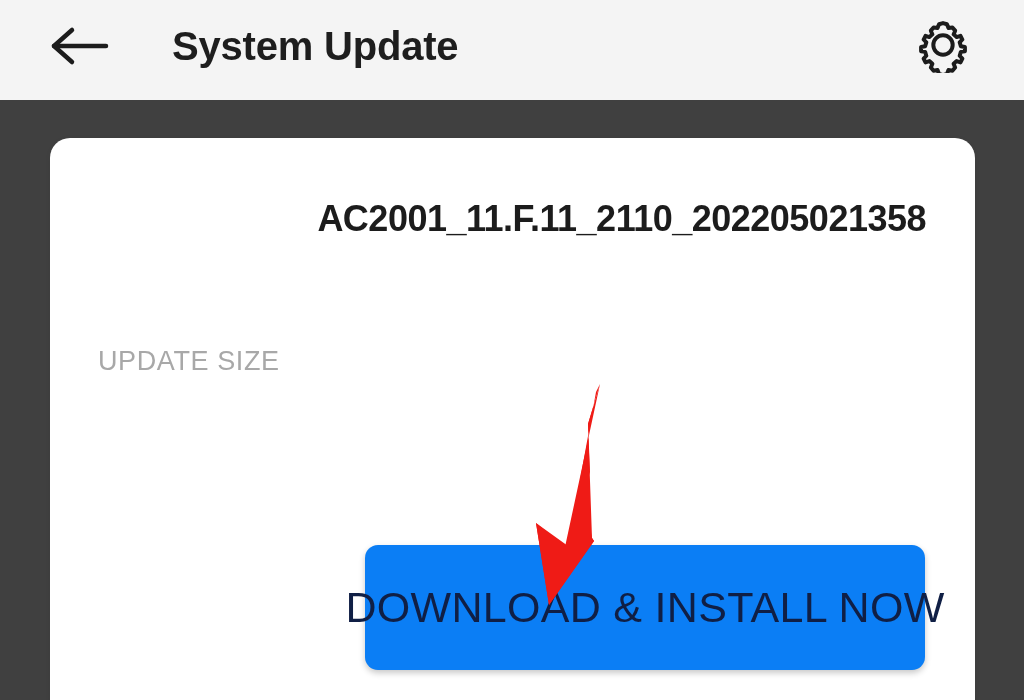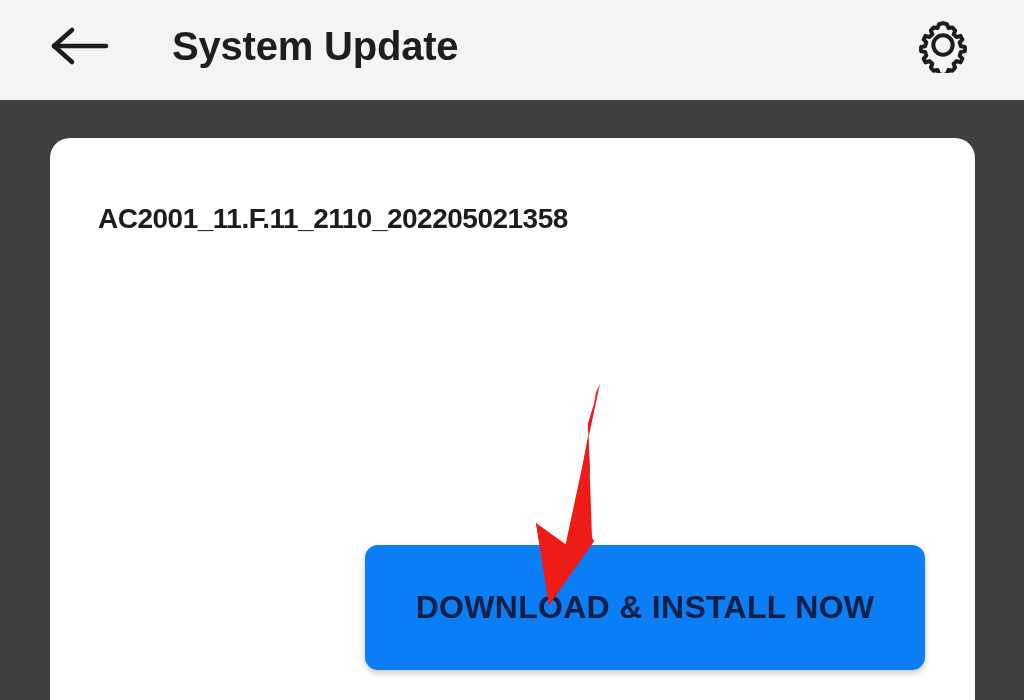--- a/index.html
+++ b/index.html
@@ -83,26 +83,27 @@
     border-radius: 20px 20px 0 0;
     box-shadow: 0 1px 5px rgba(0,0,0,0.07);
     overflow: hidden;
   }
 
   .version-text {
     position: absolute;
     left: 48px;
     top: 56px;
     width: 828px;
-    font-size: 28px;
+    font-size: 36px;
     font-weight: 600;
     line-height: 50px;
     color: #1c1c1c;
     letter-spacing: -0.5px;
     word-break: break-all;
+    text-align: right;
   }
 
   .update-size-label {
     position: absolute;
     left: 48px;
     top: 208px;
     font-size: 27px;
     font-weight: 400;
     letter-spacing: 0.6px;
     color: #a8a8a8;
@@ -130,22 +131,22 @@
     border-radius: 13px;
     box-shadow: 0 3px 6px rgba(0,0,0,0.22);
     cursor: pointer;
     padding: 0;
     display: flex;
     align-items: center;
     justify-content: center;
   }
   .primary-button-label {
     font-family: "Liberation Sans", sans-serif;
-    font-size: 32px;
-    font-weight: 700;
+    font-size: 43px;
+    font-weight: 400;
     letter-spacing: 0.3px;
     color: #101f45;
     white-space: nowrap;
   }
 
   
   .annotation-layer {
     position: absolute;
     left: 0;
     top: 0;
@@ -182,20 +183,21 @@
           </g>
         </svg>
       </span>
     </div>
   </div>
 
   <div class="card">
 
     <div class="version-text">AC2001_11.F.11_2110_202205021358</div>
 
+    <div class="update-size-label">UPDATE SIZE</div>
 
 
     <button class="primary-button">
       <span class="primary-button-label">DOWNLOAD &amp; INSTALL NOW</span>
     </button>
   </div>
 
   <div class="annotation-layer">
     <svg width="1024" height="700" viewBox="0 0 1024 700">
       <polygon fill="#ef1b16" points="600,384 596,392 580,480 592,538 594,541 549,605 536,523 568,546 590,472 588,424"></polygon>

